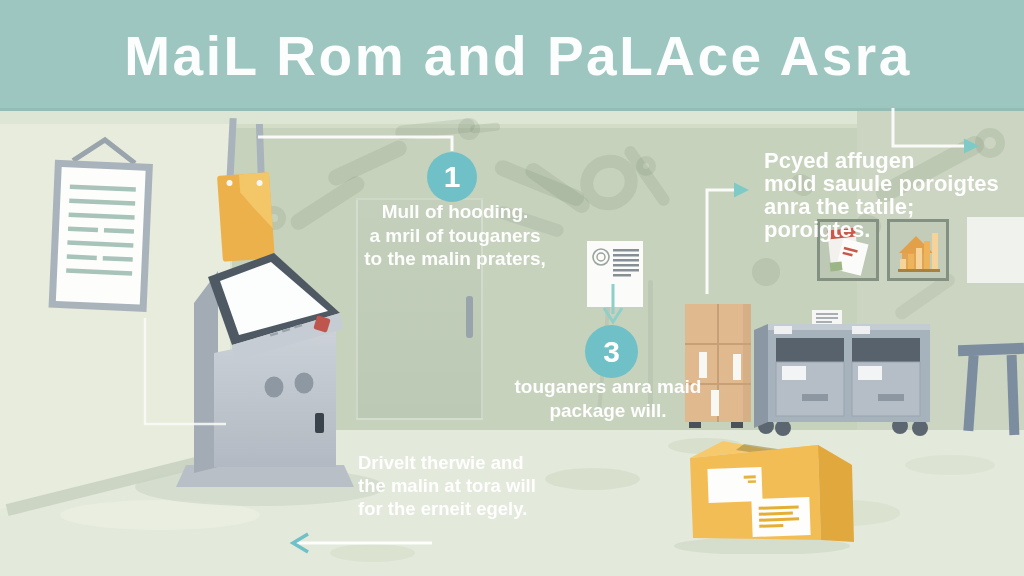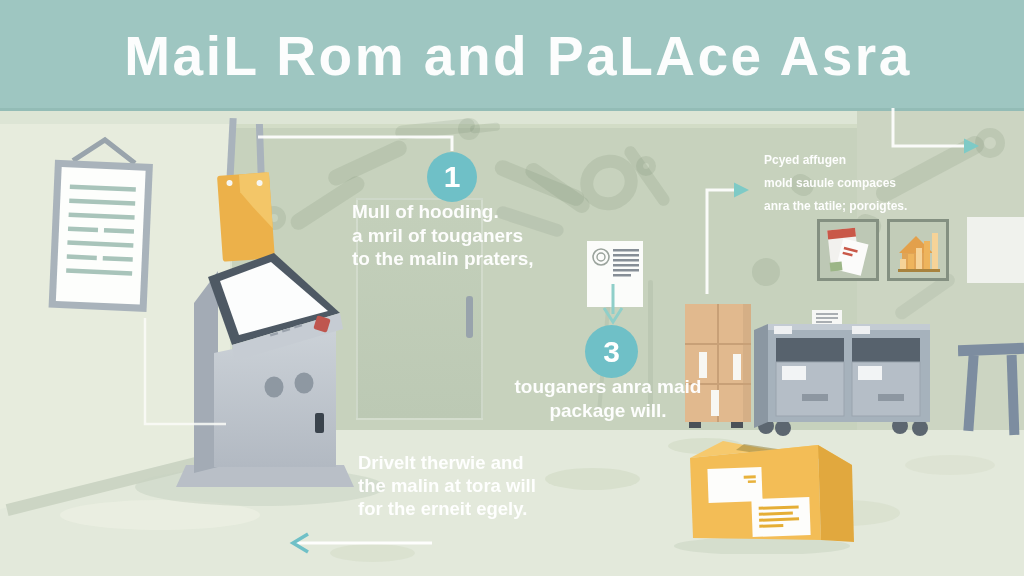--- a/index.html
+++ b/index.html
@@ -47,23 +47,23 @@
   
   .badge{
     position:absolute;border-radius:50%;background:#6fc0c7;color:#ffffff;
     display:flex;align-items:center;justify-content:center;
     font-size:30px;font-weight:700;z-index:6;
   }
   #badge-1{left:427px;top:152px;width:50px;height:50px;}
   #badge-3{left:585px;top:325px;width:53px;height:53px;}
   .note{position:absolute;color:rgba(255,255,255,.96);font-weight:700;z-index:6;}
   .note span{display:block;}
-  #step1-note{left:352px;top:200px;width:206px;text-align:left;font-size:19px;line-height:23.5px;}
+  #step1-note{left:352px;top:200px;width:206px;text-align:center;font-size:19px;line-height:23.5px;}
   #step3-note{left:502px;top:375px;width:212px;text-align:center;font-size:19px;line-height:23.5px;}
-  #shelf-note{left:764px;top:149px;width:240px;font-size:12px;line-height:23px;}
+  #shelf-note{left:764px;top:149px;width:240px;font-size:22px;line-height:23px;}
   #floor-note{left:358px;top:451px;width:240px;font-size:18.5px;line-height:23px;}
 
   .z2{z-index:2;} .z3{z-index:3;} .z4{z-index:4;}
 </style>
 </head>
 <body>
 
 <div id="scene">
 
   <div class="substrip"></div>
@@ -303,21 +303,21 @@
     <span>Mull of hooding.</span>
     <span>a mril of touganers</span>
     <span>to the malin praters,</span>
   </div>
   <div class="note" id="step3-note">
     <span>touganers anra maid</span>
     <span>package will.</span>
   </div>
   <div class="note" id="shelf-note">
     <span>Pcyed affugen</span>
-    <span>mold sauule compaces</span>
+    <span>mold sauule poroigtes</span>
     <span>anra the tatile; poroigtes.</span>
   </div>
   <div class="note" id="floor-note">
     <span>Drivelt therwie and</span>
     <span>the malin at tora will</span>
     <span>for the erneit egely.</span>
   </div>
 
 </div>
 

